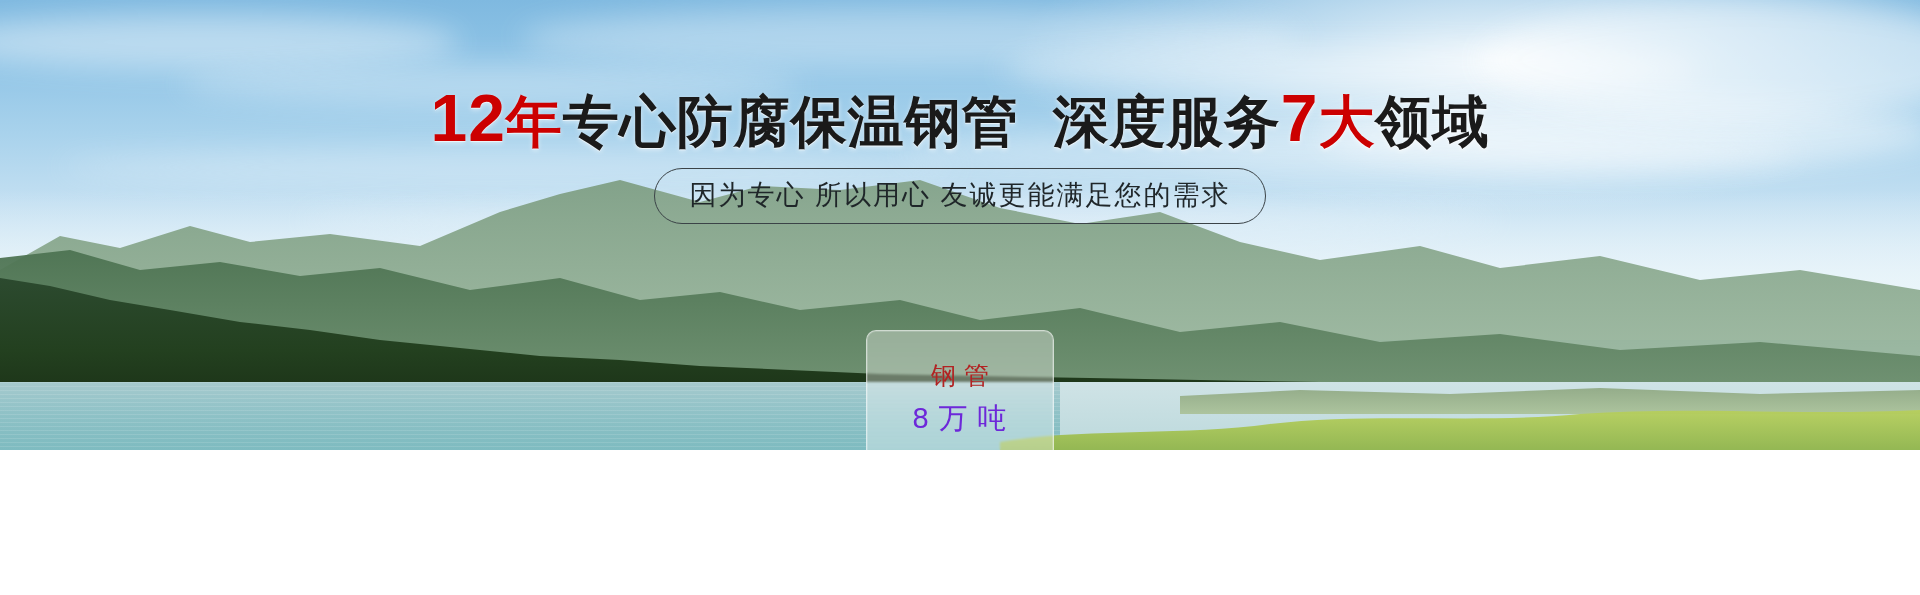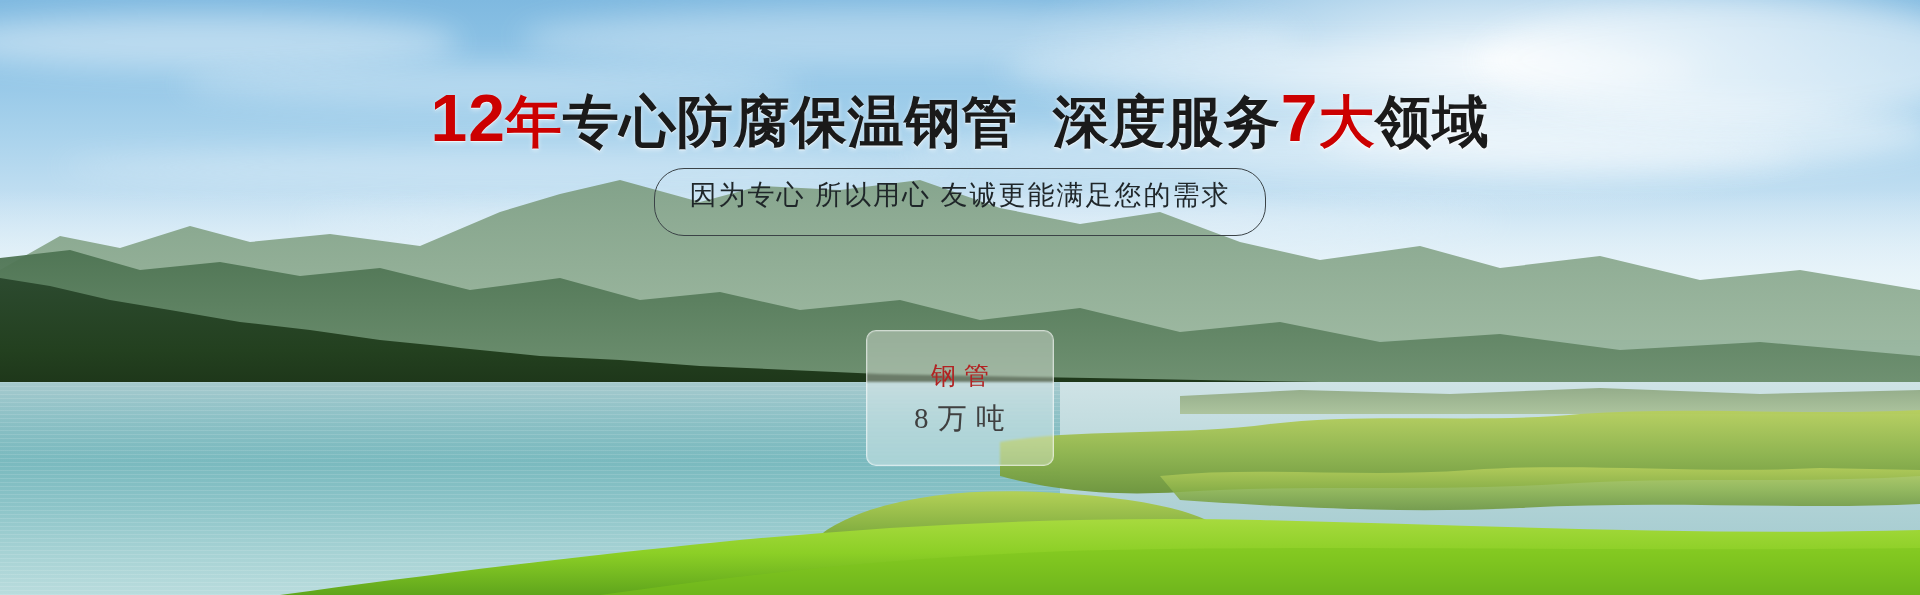--- a/index.html
+++ b/index.html
@@ -2,21 +2,21 @@
 <html lang="zh"><head>
 <meta charset="utf-8">
 <title>Banner</title>
 <style>
   html,body{margin:0;padding:0;background:#fff;}
   body{font-family:"Liberation Sans","DejaVu Sans",sans-serif;}
 
   .banner{
     position:relative;
     width:1920px;
-    height:595px;
+    height:450px;
     overflow:hidden;
     background:#bfe0f2;
   }
 
   
   .sky{
     position:absolute;left:0;top:0;width:1920px;height:330px;
     background:
       radial-gradient(ellipse 700px 220px at 1500px 60px, rgba(255,255,255,.85) 0%, rgba(255,255,255,0) 70%),
       linear-gradient(to bottom,#7fb9e0 0%, #8fc4e6 18%, #a8d2ec 40%, #c4e0f2 62%, #dcecf7 82%, #eaf4fa 100%);
@@ -89,21 +89,21 @@
   }
   .headline .gap{display:inline-block;width:34px;}
 
   .subtitle-wrap{
     position:absolute;left:0;top:168px;width:1920px;
     display:flex;justify-content:center;
   }
   .subtitle{
     border:1px solid #3b4347;
     border-radius:30px;
-    padding:10px 34px 24px;
+    padding:10px 34px 12px;
     font-size:27px;
     line-height:32px;
     letter-spacing:2px;
     color:#1f2629;
     background:rgba(255,255,255,0.04);
     white-space:nowrap;
     font-family:"Liberation Sans","DejaVu Sans",sans-serif;
   }
 
   
@@ -128,22 +128,22 @@
     font-size:25px;
     letter-spacing:8px;
     text-indent:8px;
     color:#b22222;
     font-family:"Liberation Serif","DejaVu Serif",serif;
     font-weight:400;
     line-height:28px;
   }
   .card .c-value{
     font-size:29px;
-    color:#404040;
-    font-family:Liberation Serif, serif;
+    color:#6d28d9;
+    font-family:Liberation Sans, sans-serif;
     line-height:32px;
     letter-spacing:1px;
     white-space:nowrap;
   }
   .card .c-value sup{font-size:17px;vertical-align:super;}
 </style>
 </head>
 <body>
 
 <div class="banner">

